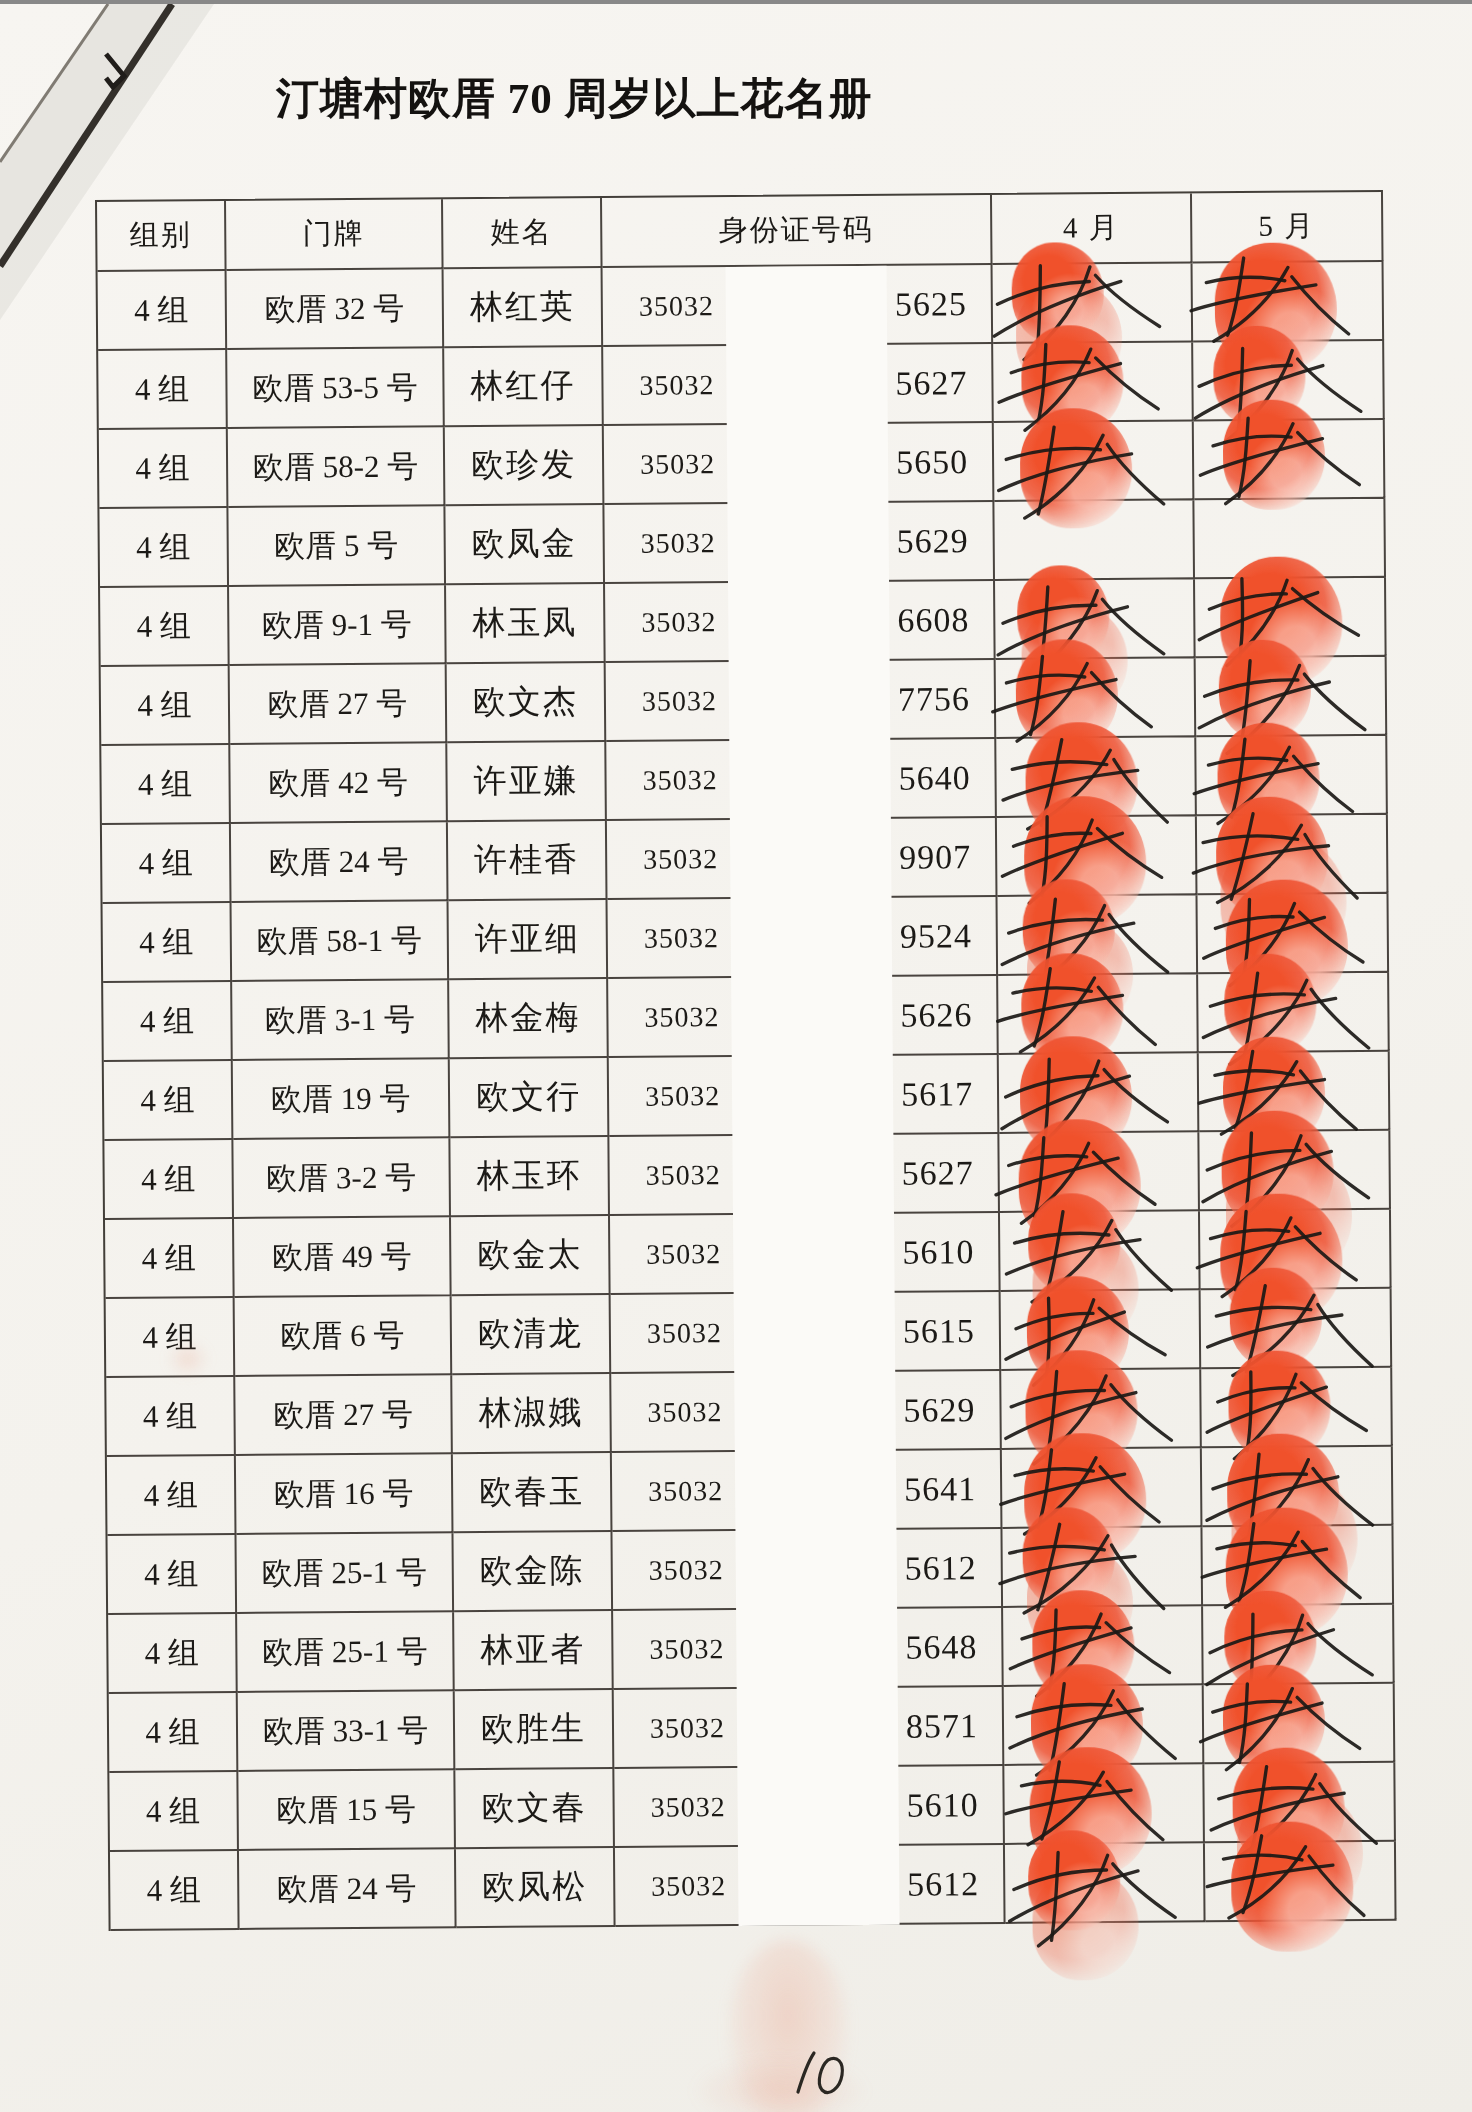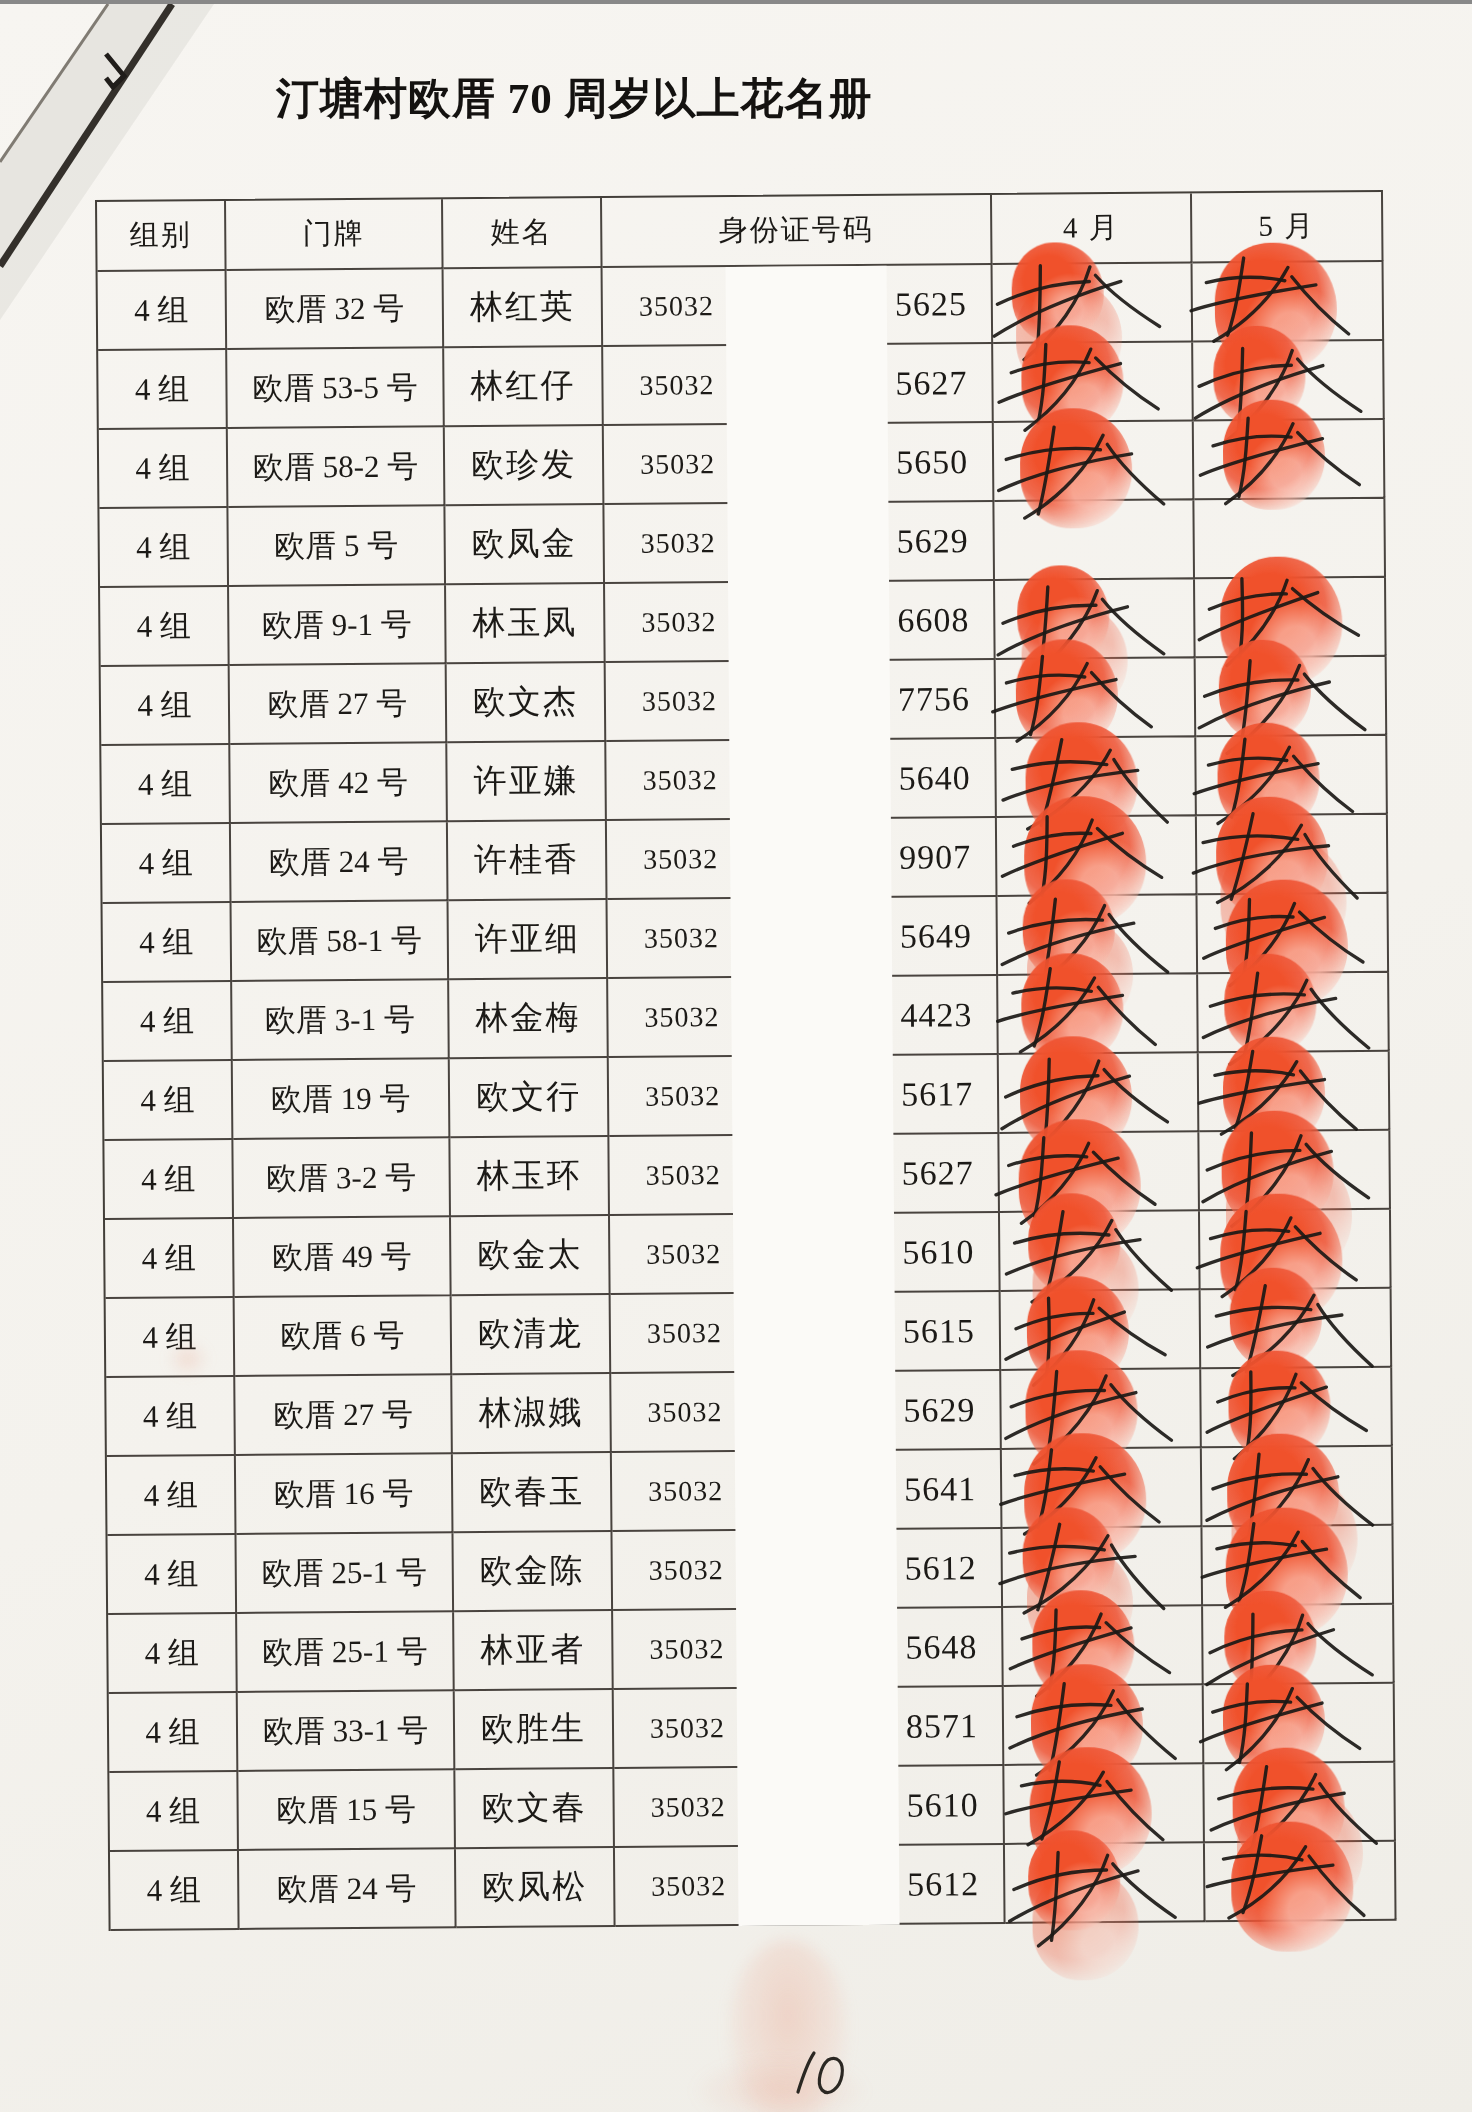--- a/index.html
+++ b/index.html
@@ -295,21 +295,21 @@
             <path d="M102,20 C90,48 66,76 34,96"></path>
             <path d="M106,28 C120,48 138,64 158,80"></path>
           </svg>
         </div>
       </div>
       <div class="cell">4 组</div>
       <div class="cell">欧厝 58-1 号</div>
       <div class="cell namec">许亚细</div>
       <div class="cell idc">
         <div class="idp">35032</div>
-        <div class="ids">5649</div>
+        <div class="ids">9524</div>
       </div>
       <div class="cell">
         <div class="sig" aria-label="本人">
           <div class="fp ghost" style="left: 35px; top: 31px; width: 106px; height: 112px;"></div>
           <div class="fp" style="left: 31px; top: -7px; width: 92px; height: 100px;"></div>
           <svg class="strokes" width="190" height="112" viewBox="0 0 170 100" style="left: -1px; top: -3px; transform: rotate(0deg);">
             <path d="M16,44 C44,34 74,31 100,33"></path>
             <path d="M58,14 C55,40 52,66 46,92"></path>
             <path d="M10,72 C42,56 86,44 128,36"></path>
             <path d="M102,20 C90,48 66,76 34,96"></path>
@@ -327,21 +327,21 @@
             <path d="M92,18 C80,44 60,68 30,88"></path>
             <path d="M96,26 C112,44 130,60 150,74"></path>
           </svg>
         </div>
       </div>
       <div class="cell">4 组</div>
       <div class="cell">欧厝 3-1 号</div>
       <div class="cell namec">林金梅</div>
       <div class="cell idc">
         <div class="idp">35032</div>
-        <div class="ids">4423</div>
+        <div class="ids">5626</div>
       </div>
       <div class="cell">
         <div class="sig" aria-label="本人">
           <div class="fp" style="left: 29px; top: -12px; width: 102px; height: 110px;"></div>
           <svg class="strokes" width="190" height="112" viewBox="0 0 170 100" style="left: -3px; top: -8px; transform: rotate(4deg);">
             <path d="M20,36 C46,28 68,27 90,30"></path>
             <path d="M52,12 C50,36 48,60 42,82"></path>
             <path d="M8,62 C38,50 82,40 118,32"></path>
             <path d="M92,18 C80,44 60,68 30,88"></path>
             <path d="M96,26 C112,44 130,60 150,74"></path>

